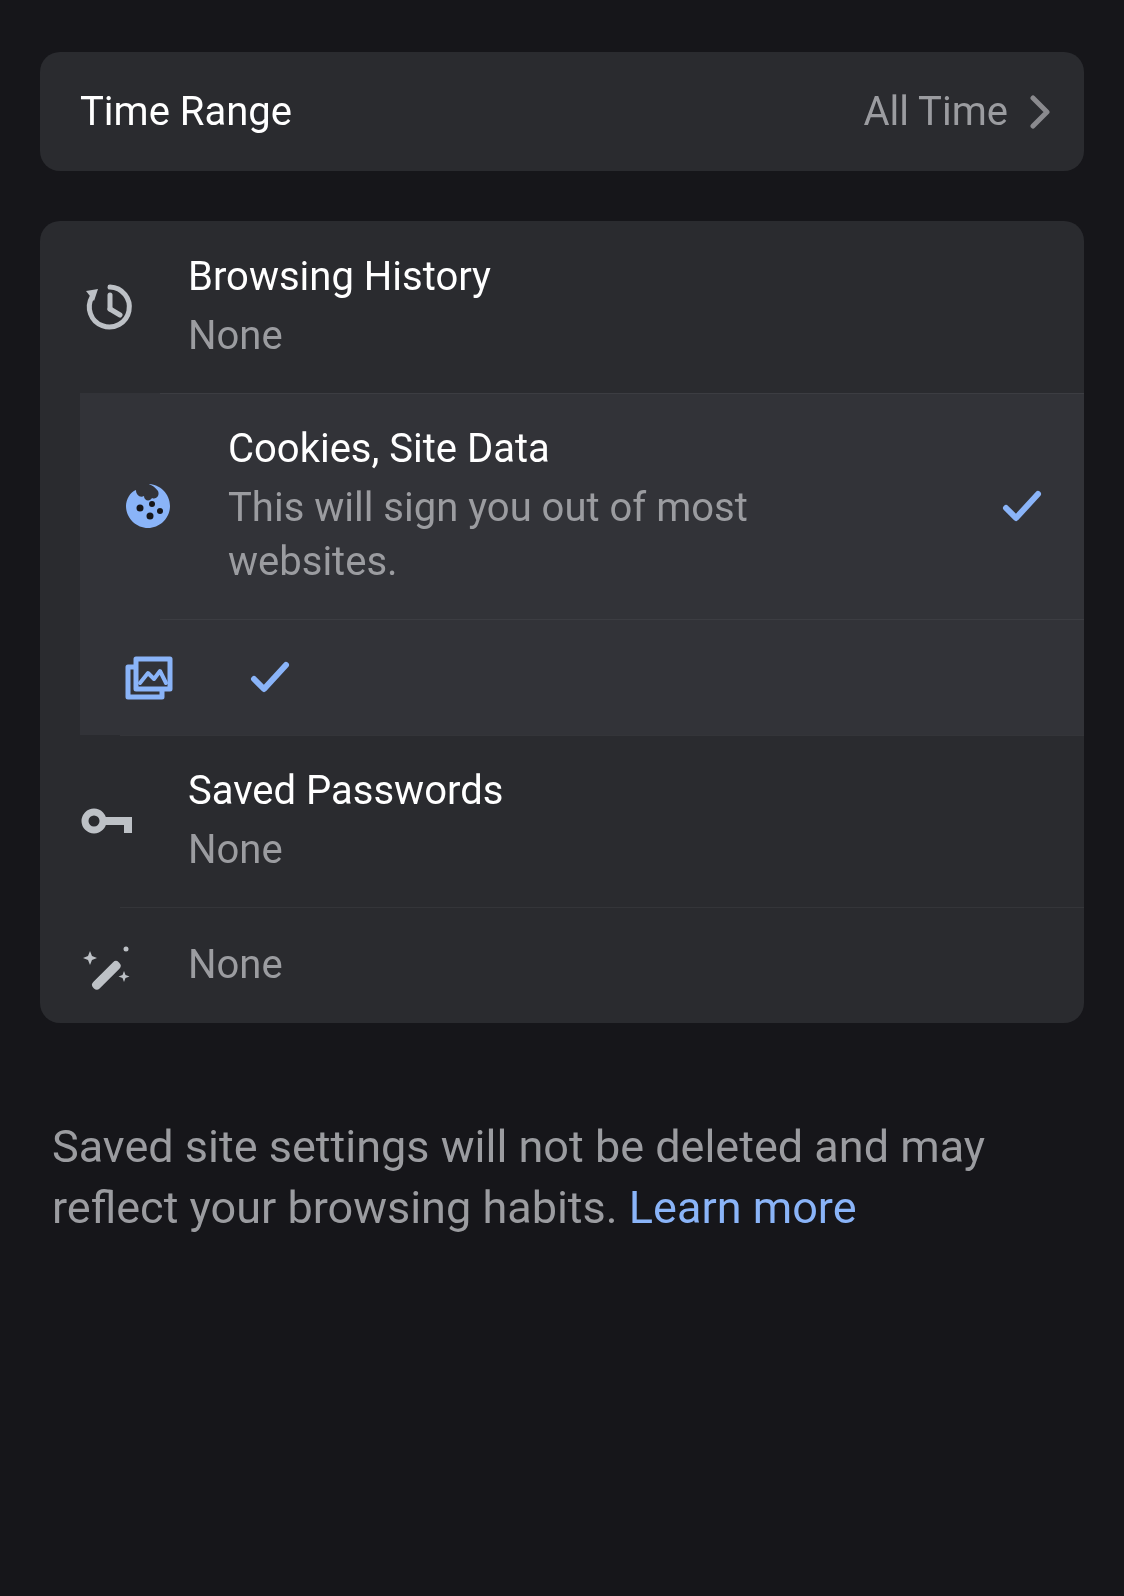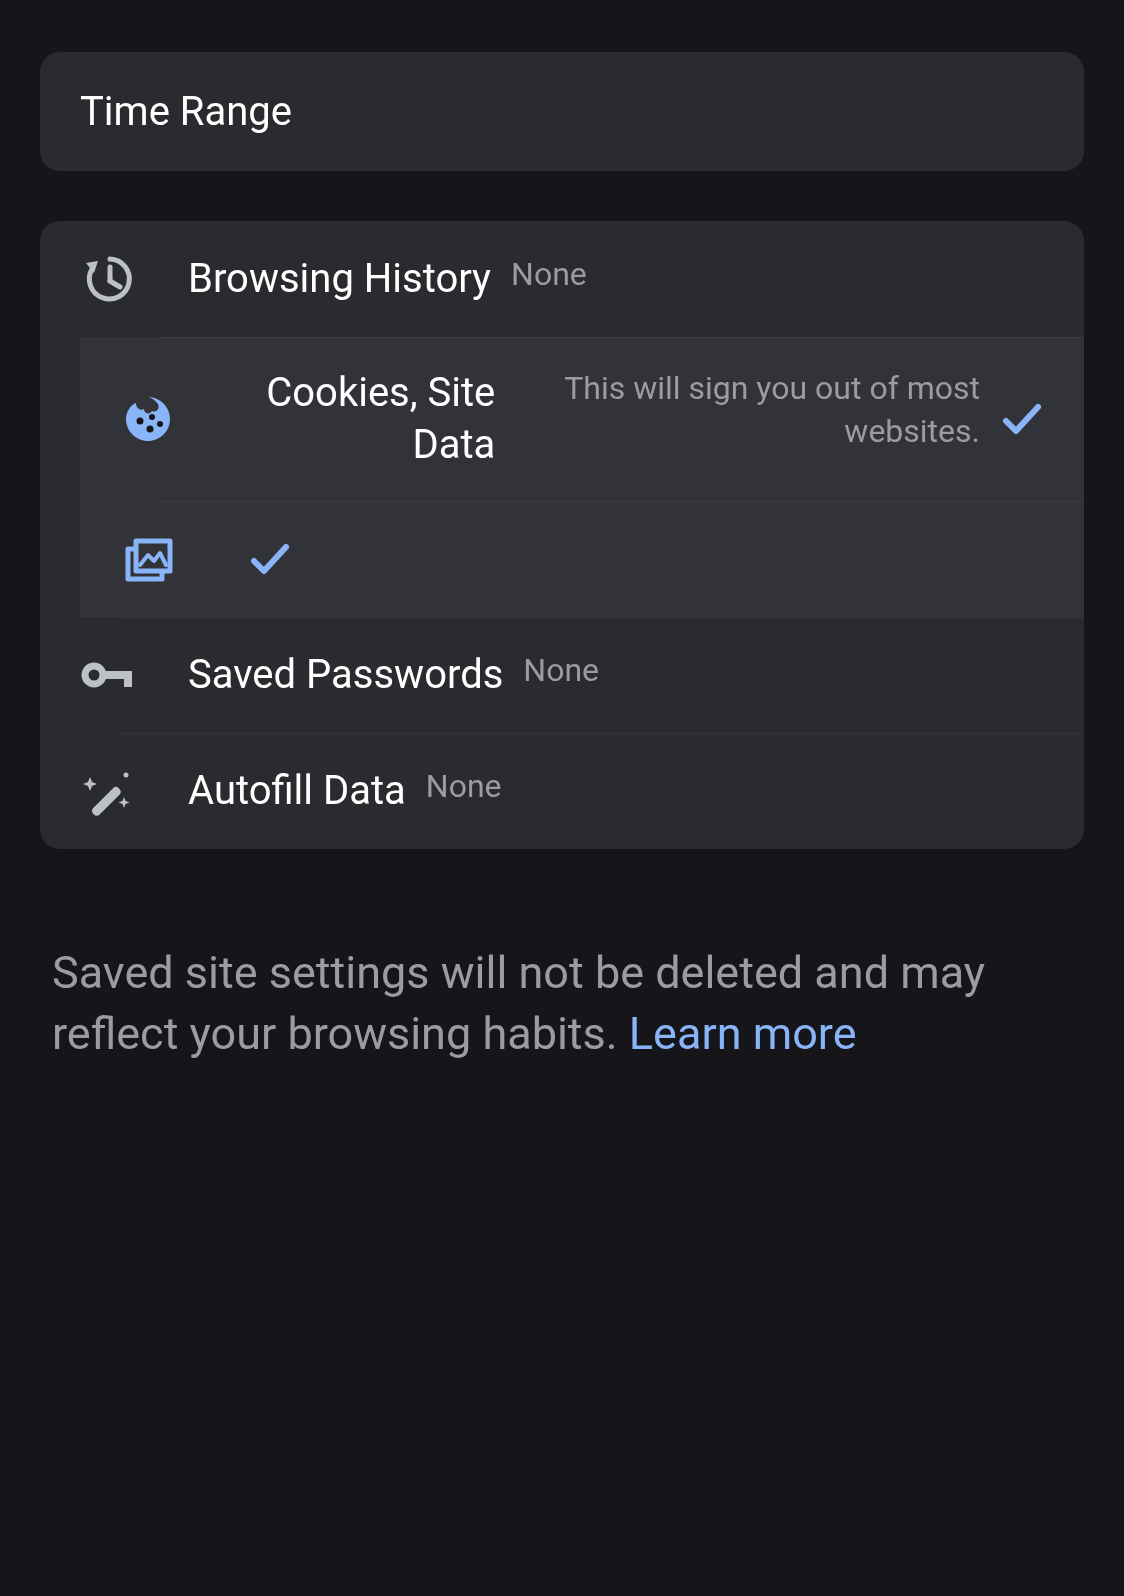--- a/index.html
+++ b/index.html
@@ -78,32 +78,31 @@
       height: 56px;
       flex-shrink: 0;
       display: flex;
       align-items: center;
       justify-content: center;
       margin-right: 52px;
     }
     .item-text {
       flex: 1;
       display: flex;
-      flex-direction: row;
-      gap: 20px;
-      text-align: right;
+      flex-direction: column;
+      gap: 6px;
     }
     .item-title {
       font-size: 40px;
       font-weight: 400;
       color: #ffffff;
       line-height: 1.3;
     }
     .item-subtitle {
-      font-size: 32px;
+      font-size: 40px;
       font-weight: 400;
       color: #9b9ca0;
       line-height: 1.35;
       max-width: 560px;
     }
     .checkmark {
       width: 44px;
       height: 44px;
       flex-shrink: 0;
       margin-left: 20px;
@@ -121,20 +120,28 @@
     }
     svg { display: block; }
   </style>
 </head>
 <body>
 
 <div class="container">
 
   <div class="card time-range-card">
     <span class="time-range-label">Time Range</span>
+    <div class="time-range-right">
+      <span class="time-range-value">All Time</span>
+      <span class="chevron">
+        <svg viewBox="0 0 20 34" width="20" height="34">
+          <polyline points="3,3 17,17 3,31" fill="none" stroke="#8a8a8e" stroke-width="5" stroke-linecap="round" stroke-linejoin="round"></polyline>
+        </svg>
+      </span>
+    </div>
   </div>
 
   <div class="card items-card">
 
     <div class="item">
       <span class="item-icon">
         <svg viewBox="0 0 56 56" width="56" height="56">
           <path d="M30 8 A20 20 0 1 1 12 18" fill="none" stroke="#bdc1c6" stroke-width="5" stroke-linecap="round"></path>
           <polygon points="6,12 18,10 14,22" fill="#bdc1c6"></polygon>
           <line x1="30" y1="16" x2="30" y2="30" stroke="#bdc1c6" stroke-width="5" stroke-linecap="round"></line>
@@ -200,21 +207,20 @@
     <div class="item">
       <span class="item-icon">
         <svg viewBox="0 0 56 56" width="56" height="56">
           <rect x="8" y="34" width="36" height="9" rx="4" transform="rotate(-45 26 38)" fill="#bdc1c6"></rect>
           <path d="M10 14 l2 5 l5 2 l-5 2 l-2 5 l-2 -5 l-5 -2 l5 -2 z" fill="#bdc1c6"></path>
           <path d="M44 34 l1.5 4 l4 1.5 l-4 1.5 l-1.5 4 l-1.5 -4 l-4 -1.5 l4 -1.5 z" fill="#bdc1c6"></path>
           <circle cx="46" cy="12" r="2.5" fill="#bdc1c6"></circle>
         </svg>
       </span>
       <div class="item-text">
-        <span class="item-title">Autofill Data</span>
         <span class="item-subtitle">None</span>
       </div>
     </div>
 
   </div>
 
   <p class="footer-text">
     <span>Saved site settings will not be deleted and may reflect your browsing habits. </span><span class="learn-more">Learn more</span>
   </p>
 

